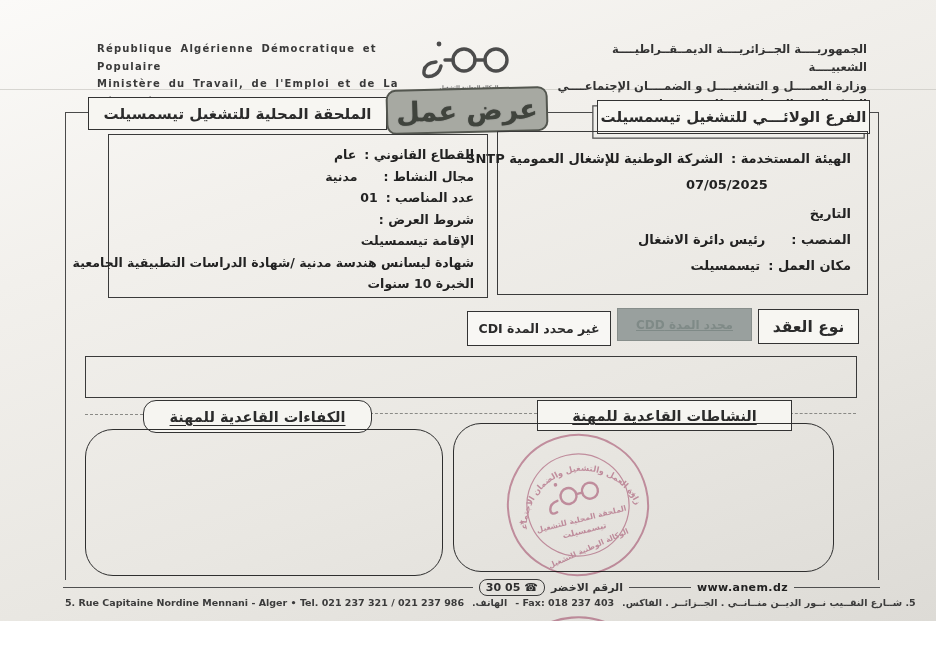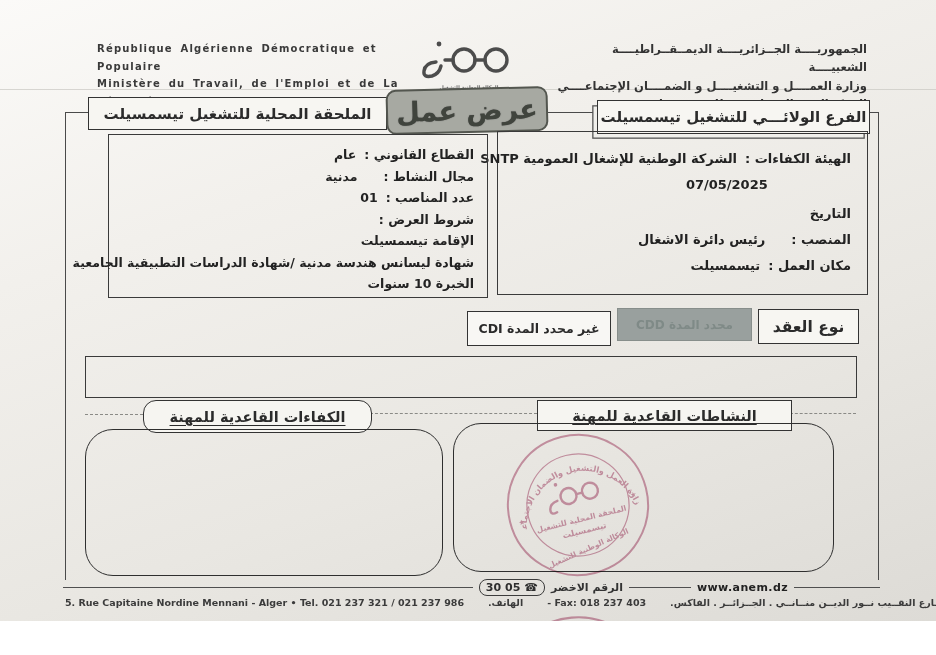--- a/index.html
+++ b/index.html
@@ -44,21 +44,21 @@
     padding:9px 13px 0 6px;box-sizing:border-box;font-size:12.5px;line-height:1.72;}
   .kv{display:flex;white-space:nowrap;}
   .kv .lbl{margin-left:8px;}
   .kv.gap-lg .lbl{margin-left:42px;margin-top:29px;}
   .kv.gap-md .lbl{margin-left:26px;}
   
   .contract-title{left:758px;top:309px;width:99px;height:33px;font-size:15.5px;}
   .cdd{position:absolute;left:617px;top:308px;width:133px;height:31px;
     background:#99a09e;border:1px solid #878e8b;
     display:flex;align-items:center;justify-content:center;direction:rtl;
-    font-size:12px;font-weight:bold;color:#7f8a87;}
+    font-size:12px;font-weight:bold;color:#7f8a87;text-decoration:underline;}
   .cdi{left:467px;top:311px;width:142px;height:33px;font-size:12.5px;background:#f8f7f4;border-width:1.6px;}
   
   .wide-rect{position:absolute;left:85px;top:356px;width:770px;height:40px;border:1.5px solid #3a3a3a;}
   .sec{position:absolute;background:#f6f5f1;border:1.6px solid #333;
     display:flex;align-items:center;justify-content:center;direction:rtl;
     font-weight:bold;font-size:14.5px;
     text-decoration:underline;text-underline-offset:3px;text-decoration-thickness:1.4px;}
   .sec-activities{left:537px;top:400px;width:253px;height:29px;}
   .sec-competencies{left:143px;top:400px;width:227px;height:31px;border-radius:13px;}
   .conn{position:absolute;height:0;border-top:1px dashed #8a8a86;}
@@ -74,21 +74,21 @@
   .frule{position:absolute;left:63px;top:579px;width:817px;display:flex;align-items:center;gap:6px;}
   .fline{border-top:1.7px solid #4f4f4f;height:0;}
   .f-long{flex:1 1 360px;}
   .f-mid{flex:0 0 62px;}
   .f-short{flex:0 0 86px;}
   .badge{display:inline-flex;align-items:center;gap:4px;border:1.6px solid #3c3c3c;border-radius:8px;
     padding:0 6px;font-weight:bold;font-size:11px;color:#2e2e2e;line-height:15px;}
   .glabel{font-weight:bold;font-size:11px;direction:rtl;color:#333;}
   .site{font-weight:bold;font-size:11px;letter-spacing:.4px;color:#222;}
   .addr{position:absolute;left:65px;top:597px;width:815px;display:flex;
-    justify-content:space-between;align-items:baseline;gap:24px;
+    justify-content:space-between;align-items:baseline;gap:8px;
     font-size:9.5px;font-weight:600;color:#3b3b3b;white-space:nowrap;}
 </style>
 </head>
 <body>
 
 <div class="page">
 
   <div class="fold"></div>
 
   <div class="hdr-fr">
@@ -118,21 +118,21 @@
   </div>
 
   <div class="doc-border"></div>
 
   <div class="bx local-box">الملحقة المحلية للتشغيل تيسمسيلت</div>
   <div class="banner">عرض عمل</div>
   <div class="bx wilaya-box">الفرع الولائـــي للتشغيل تيسمسيلت</div>
 
   <div class="panel employer-box">
     <div class="kv">
-      <span class="lbl">الهيئة الكفاءات :</span>
+      <span class="lbl">الهيئة المستخدمة :</span>
       <span class="val">الشركة الوطنية للإشغال العمومية SNTP</span>
     </div>
     <div class="kv gap-lg">
       <span class="lbl">التاريخ</span>
       <span class="val">07/05/2025</span>
     </div>
     <div class="kv gap-md">
       <span class="lbl">المنصب :</span>
       <span class="val">رئيس دائرة الاشغال</span>
     </div>

